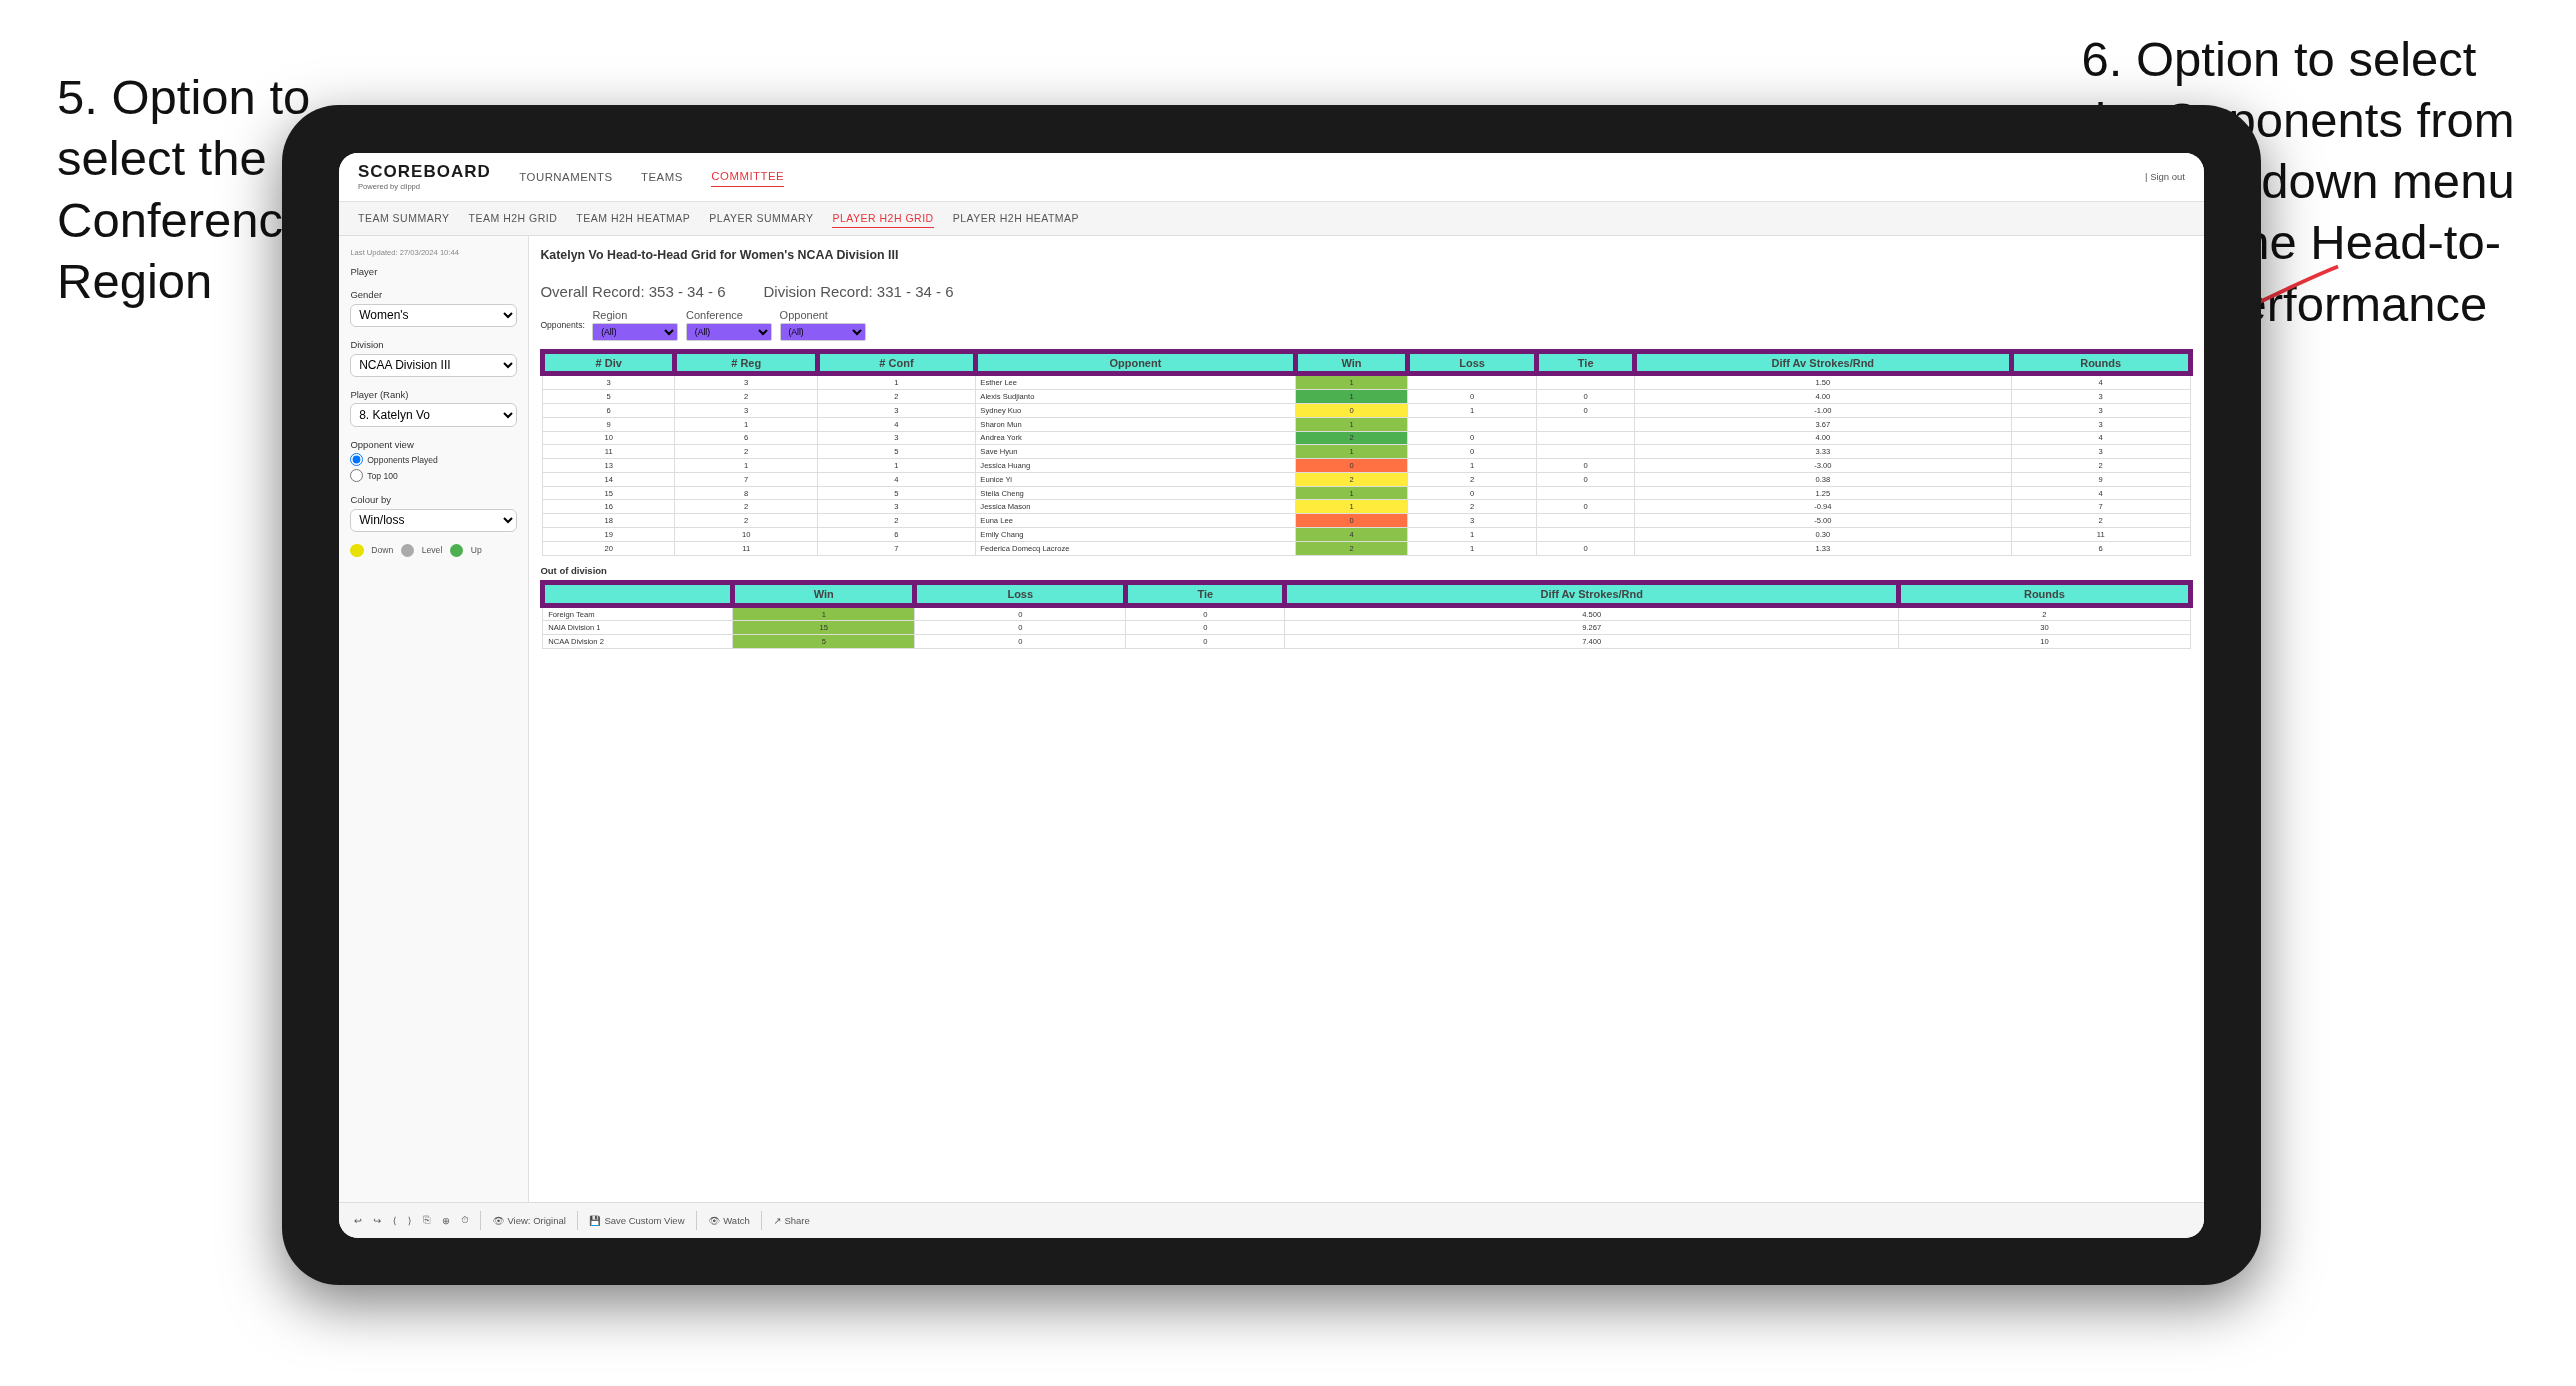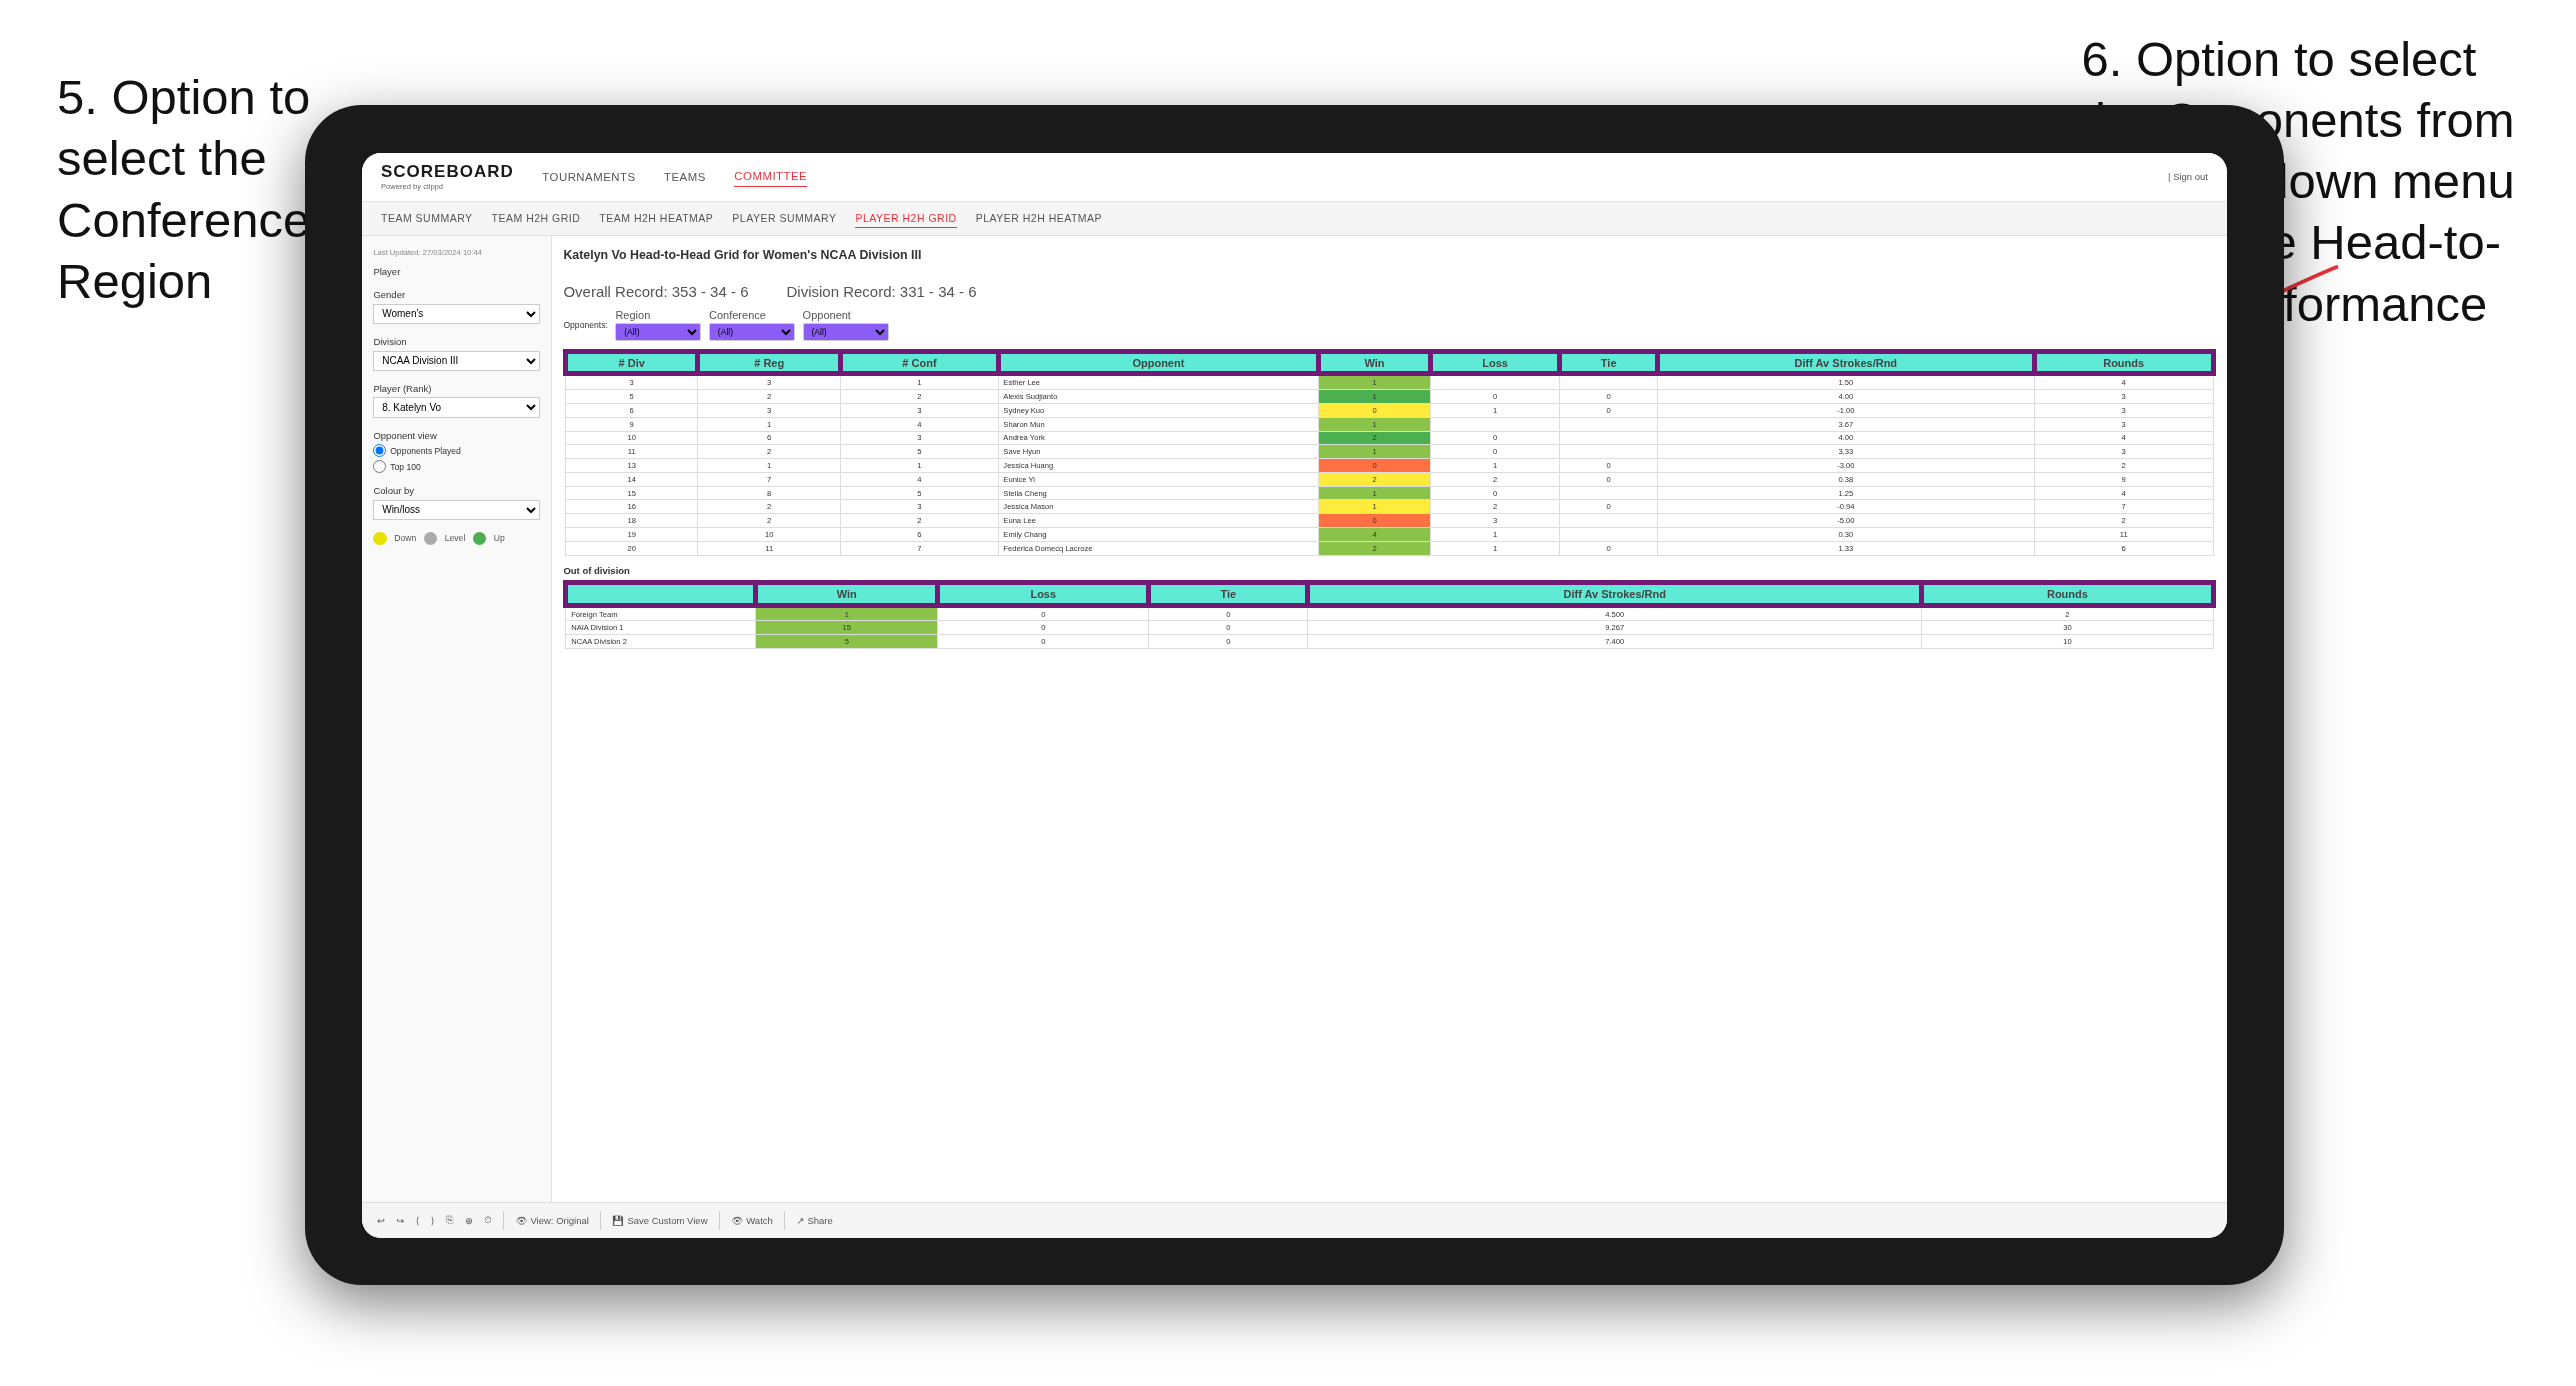--- a/index.html
+++ b/index.html
@@ -29,21 +29,21 @@
 
     .annotation-right {
       right: 28.5px;
       top: 28.5px;
       width: 466px;
     }
 
     
     .tablet {
       position: absolute;
-      left: 305px;
+      left: 282px;
       top: 105px;
       width: 1979px;
       height: 1180px;
       background: #1a1a1a;
       border-radius: 57px;
       box-shadow: 0 19px 57px rgba(0,0,0,0.5);
       display: flex;
       align-items: center;
       justify-content: center;
     }
@@ -162,25 +162,25 @@
 
     .panel-label {
       font-size: 9.5px;
       font-weight: 400;
       color: #333;
       margin-bottom: 3.8px;
     }
 
     .panel-select {
       width: 100%;
-      font-size: 10px;
+      font-size: 12px;
       padding: 2.9px 3.8px;
       border: 1px solid #ccc;
       background: #fff;
-      border-radius: 0;
+      border-radius: 6px;
     }
 
     .panel-radio {
       display: flex;
       flex-direction: column;
       gap: 2.9px;
       font-size: 8.6px;
     }
 
     .panel-radio label {

